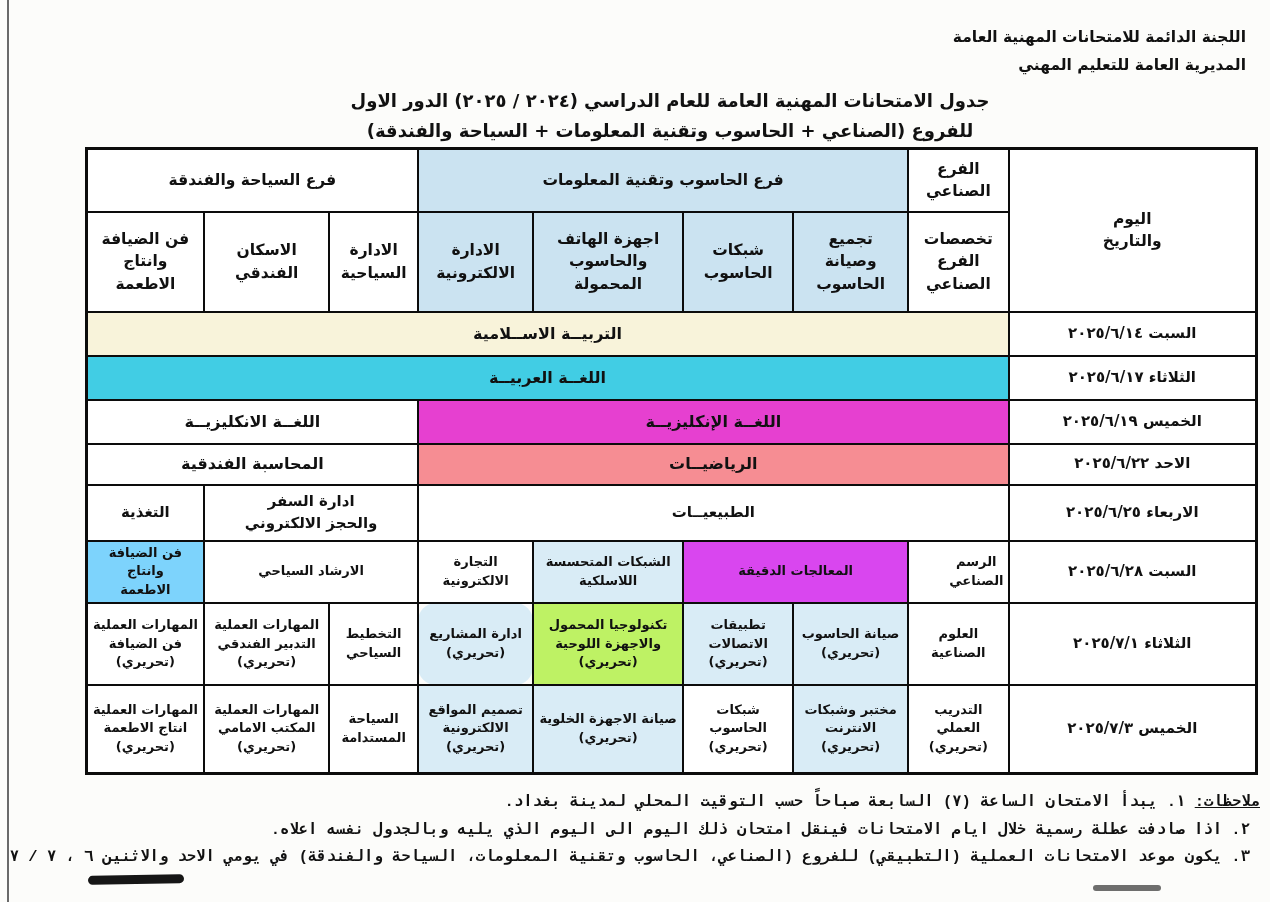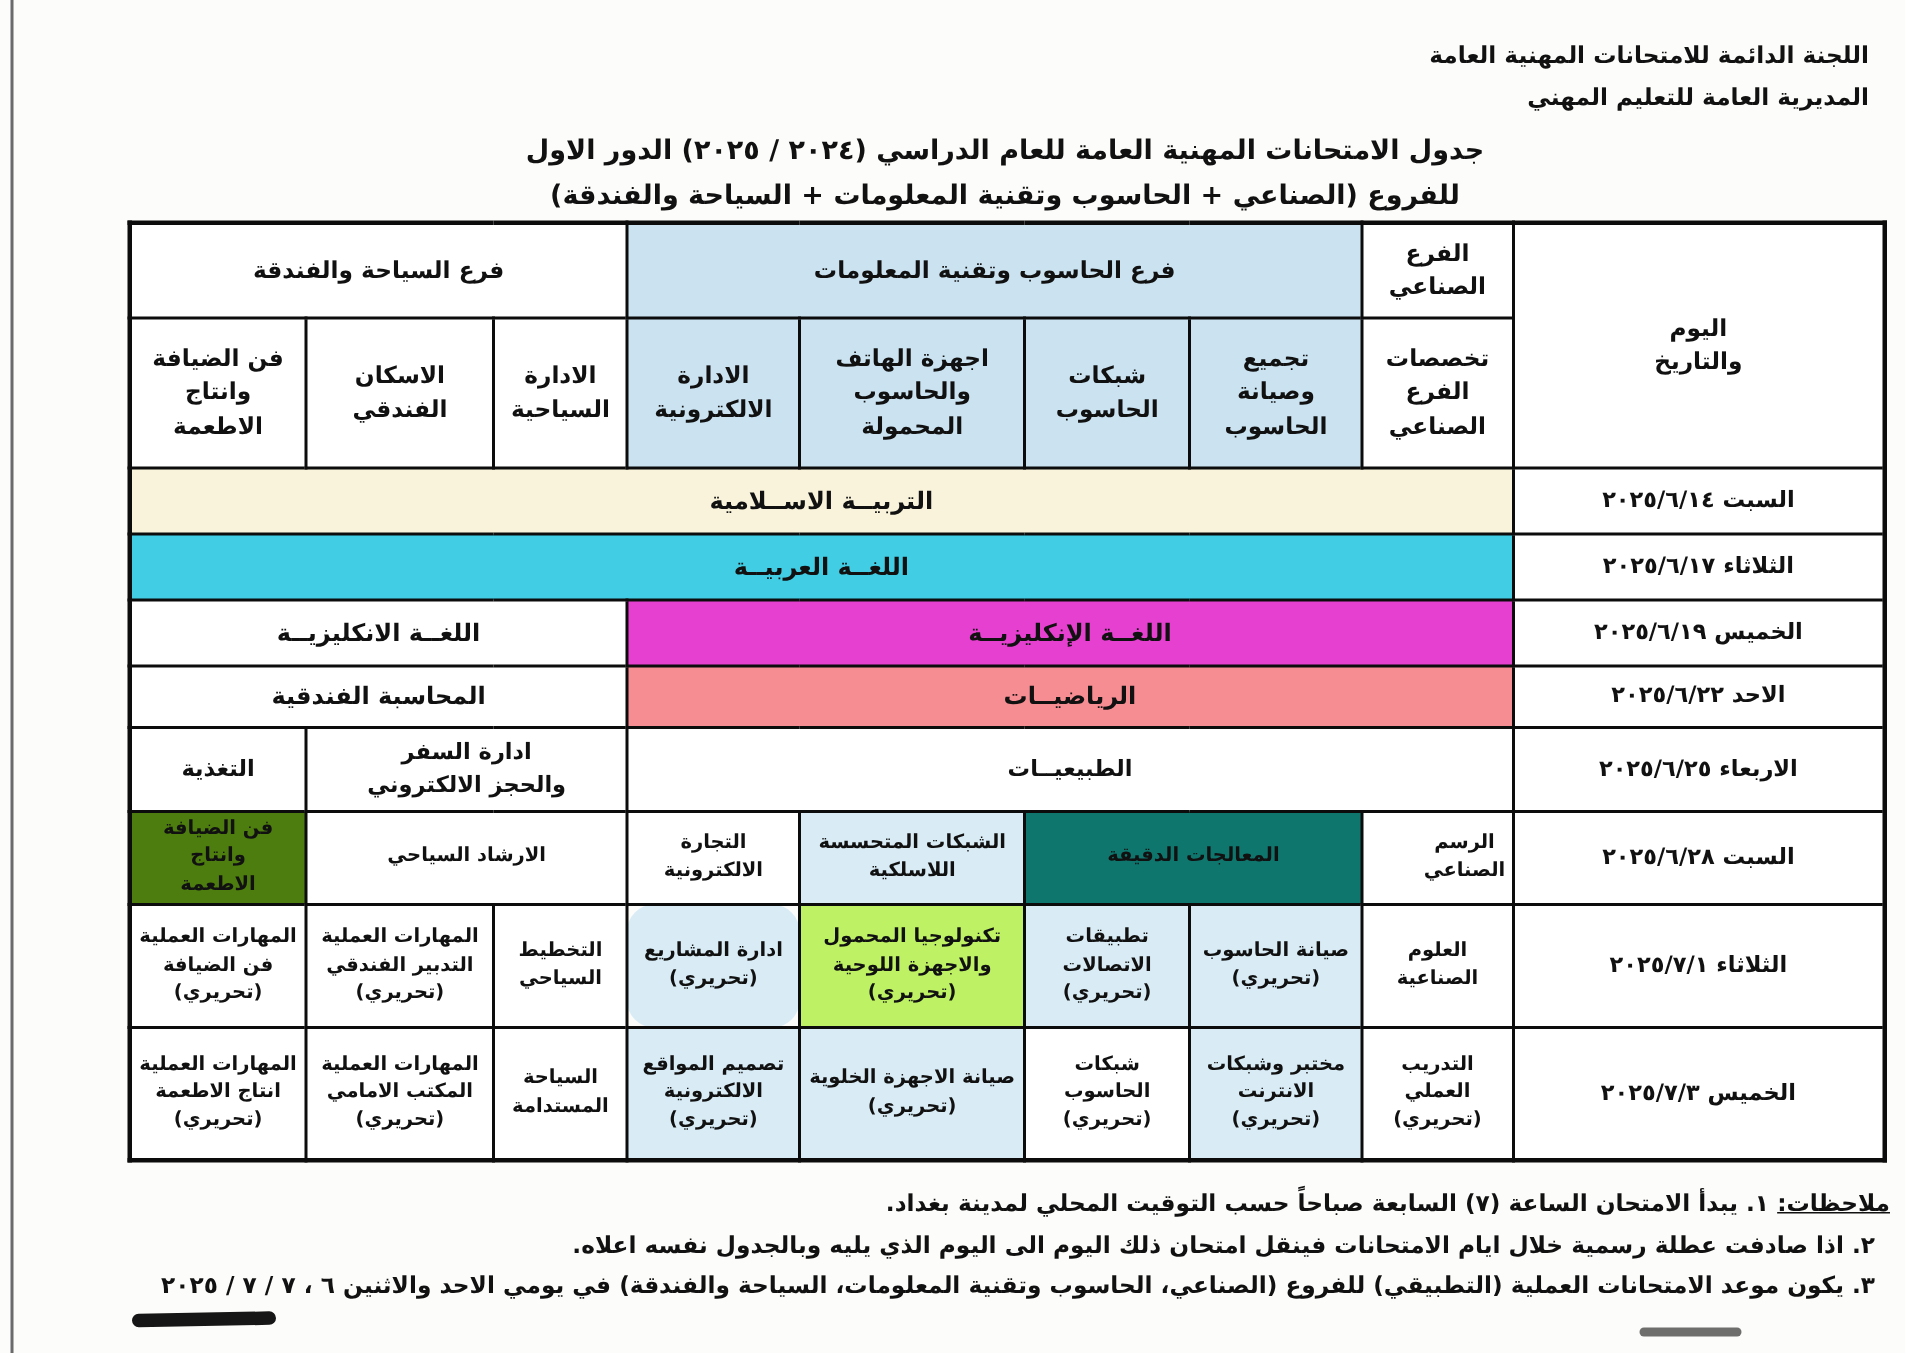--- a/index.html
+++ b/index.html
@@ -46,21 +46,21 @@
   table.exam th{font-size:15.5px;}
   th.branch{font-size:17px;}
   td.date-cell{
     text-align:right;padding-right:14px;
     font-size:15px;white-space:nowrap;background:#ffffff;
   }
   .notes{
     position:absolute;top:789px;right:10px;width:1252px;
     text-align:right;font-weight:700;font-size:15.5px;line-height:1.78;
   }
-  .note-line{white-space:nowrap;}
+  .note-line{white-space:nowrap;font-family:Liberation Mono, monospace;}
   .note-line.indent{margin-right:10px;}
   .note-label{text-decoration:underline;}
 </style>
 </head>
 <body>
 
 <div class="page">
 
   <div class="scan-edge"></div>
   <div class="scan-blob-1"></div>
@@ -144,26 +144,26 @@
           <tr style="height: 56px;">
             <td class="date-cell">الاربعاء ٢٠٢٥/٦/٢٥</td>
             <td colspan="5" style="background: rgb(255, 255, 255); font-size: 15px;">الطبيعيــات</td>
             <td colspan="2" style="background: rgb(255, 255, 255); font-size: 15px;">ادارة السفر
 والحجز الالكتروني</td>
             <td style="background: rgb(255, 255, 255); font-size: 15px;">التغذية</td>
           </tr>
           <tr style="height: 58px;">
             <td class="date-cell">السبت ٢٠٢٥/٦/٢٨</td>
             <td style="background: rgb(255, 255, 255); font-size: 13px; padding-left: 40px;">الرسم الصناعي</td>
-            <td colspan="2" style="background: #0f766e; font-size: 13px;">المعالجات الدقيقة</td>
+            <td colspan="2" style="background: #d946ef; font-size: 13px;">المعالجات الدقيقة</td>
             <td style="background: rgb(217, 236, 246); font-size: 13px;">الشبكات المتحسسة
 اللاسلكية</td>
             <td style="background: rgb(255, 255, 255); font-size: 13px;">التجارة الالكترونية</td>
             <td colspan="2" style="background: rgb(255, 255, 255); font-size: 13px;">الارشاد السياحي</td>
-            <td style="background: #4d7c0f; font-size: 13px;">فن الضيافة وانتاج
+            <td style="background: #7dd3fc; font-size: 13px;">فن الضيافة وانتاج
 الاطعمة</td>
           </tr>
           <tr style="height: 82px;">
             <td class="date-cell">الثلاثاء ٢٠٢٥/٧/١</td>
             <td style="background: rgb(255, 255, 255); font-size: 13px;">العلوم
 الصناعية</td>
             <td style="background: rgb(217, 236, 246); font-size: 13px;">صيانة الحاسوب
 (تحريري)</td>
             <td style="background: rgb(217, 236, 246); font-size: 13px;">تطبيقات
 الاتصالات

